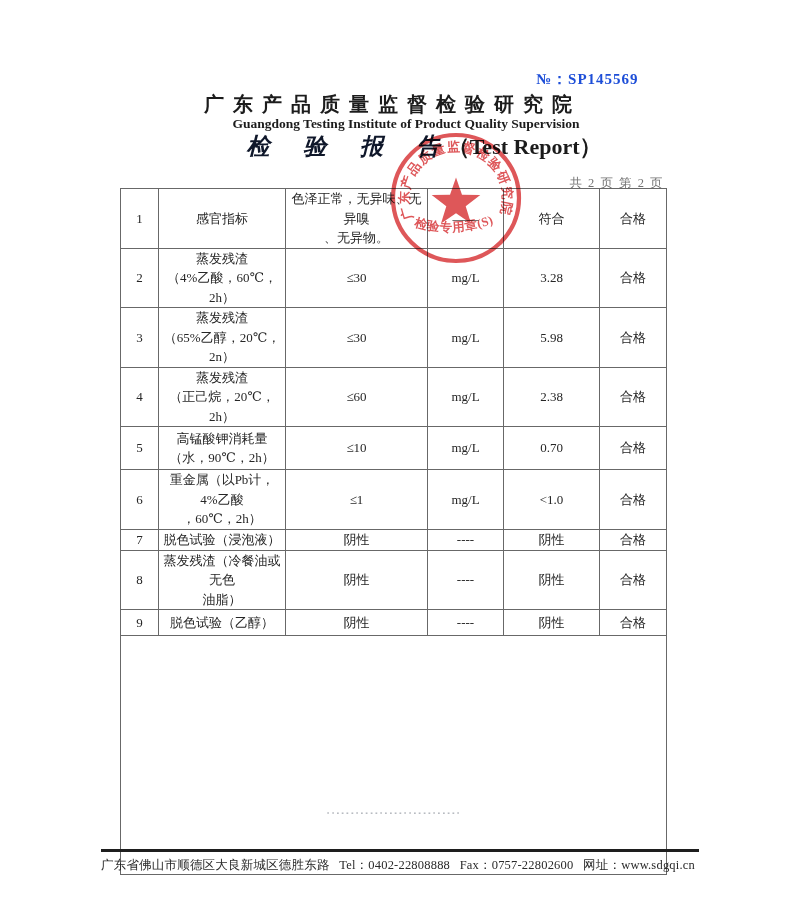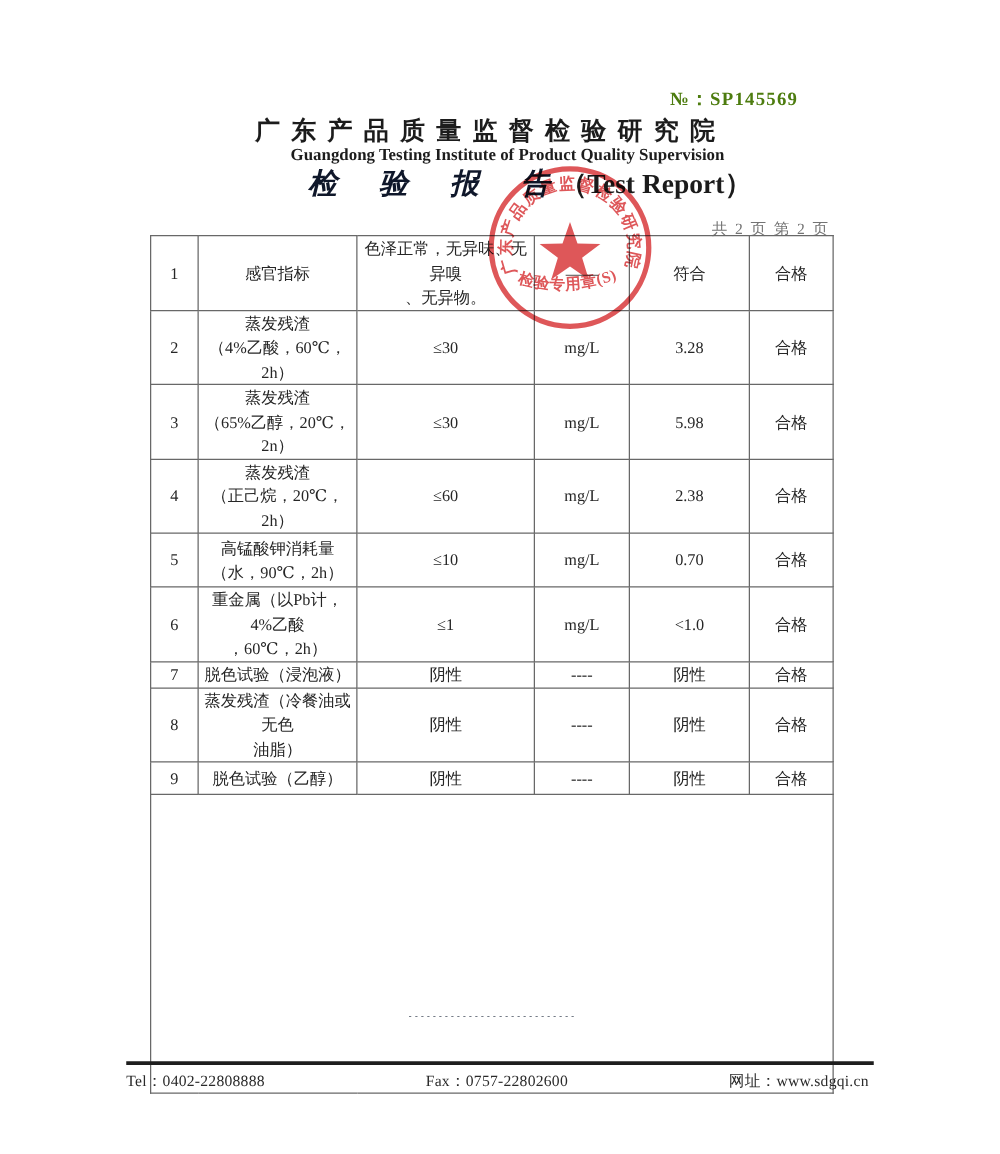--- a/index.html
+++ b/index.html
@@ -3,21 +3,21 @@
 <meta charset="utf-8">
 <style>
   html,body{margin:0;padding:0;}
   body{
     width:800px;height:923px;background:#ffffff;position:relative;
     font-family:"Liberation Serif","DejaVu Serif",serif;color:#262626;
     overflow:hidden;
   }
   .abs{position:absolute;}
   
-  .report-no{top:70px;left:536px;font-size:15px;font-weight:bold;letter-spacing:1px;color:#4d7c0f;white-space:nowrap;}
+  .report-no{top:70px;left:536px;font-size:15px;font-weight:bold;letter-spacing:1px;color:#1d4ed8;white-space:nowrap;}
   .title-cn{top:91px;left:0;width:800px;text-align:center;font-size:20px;font-weight:600;
     letter-spacing:9px;text-indent:9px;color:#1c1c1c;transform:translateX(-12px);white-space:nowrap;}
   .title-en{top:116px;left:0;width:800px;text-align:center;font-size:13.5px;font-weight:bold;color:#1c1c1c;transform:translateX(6px);}
   .title-report{top:131px;left:0;width:800px;text-align:center;transform:translateX(24px);white-space:nowrap;}
   .title-report .t-cn{font-size:23px;font-weight:bold;letter-spacing:14px;color:#0f172a;font-style:italic;}
   .title-report .t-en{font-size:22px;font-weight:bold;color:#1b1b1b;margin-left:-6px;}
   .page-note{top:175px;left:430px;width:234px;text-align:right;font-size:12.5px;letter-spacing:1.5px;color:#737373;}
   
   table.report{position:absolute;top:188px;left:120px;width:546px;border-collapse:collapse;table-layout:fixed;}
   table.report td,table.report th{
@@ -199,18 +199,19 @@
       <path id="sealLabel" d="M 26 96 Q 72 110 118 88"></path>
     </defs>
     <circle cx="68" cy="68" r="63" fill="none" stroke="#d8393c" stroke-width="4.2"></circle>
     <polygon fill="#d8393c" points="68,47.5 74,64.7 92.3,65.1 77.7,76.2 83,93.6 68,83.2 53,93.6 58.3,76.2 43.7,65.1 62,64.7"></polygon>
     <text class="ring-t" fill="#d8393c"><textPath href="#sealRing">广东产品质量监督检验研究院</textPath></text>
     <text class="label-t" fill="#d8393c"><textPath href="#sealLabel">检验专用章(S)</textPath></text>
   </svg>
 
   <div class="abs footer-rule"></div>
   <div class="abs footer-text">
+    <span>广东省佛山市顺德区大良新城区德胜东路</span>
     <span>Tel：0402-22808888</span>
     <span>Fax：0757-22802600</span>
     <span>网址：www.sdgqi.cn</span>
   </div>
 
 </div>
 
 </body></html>

